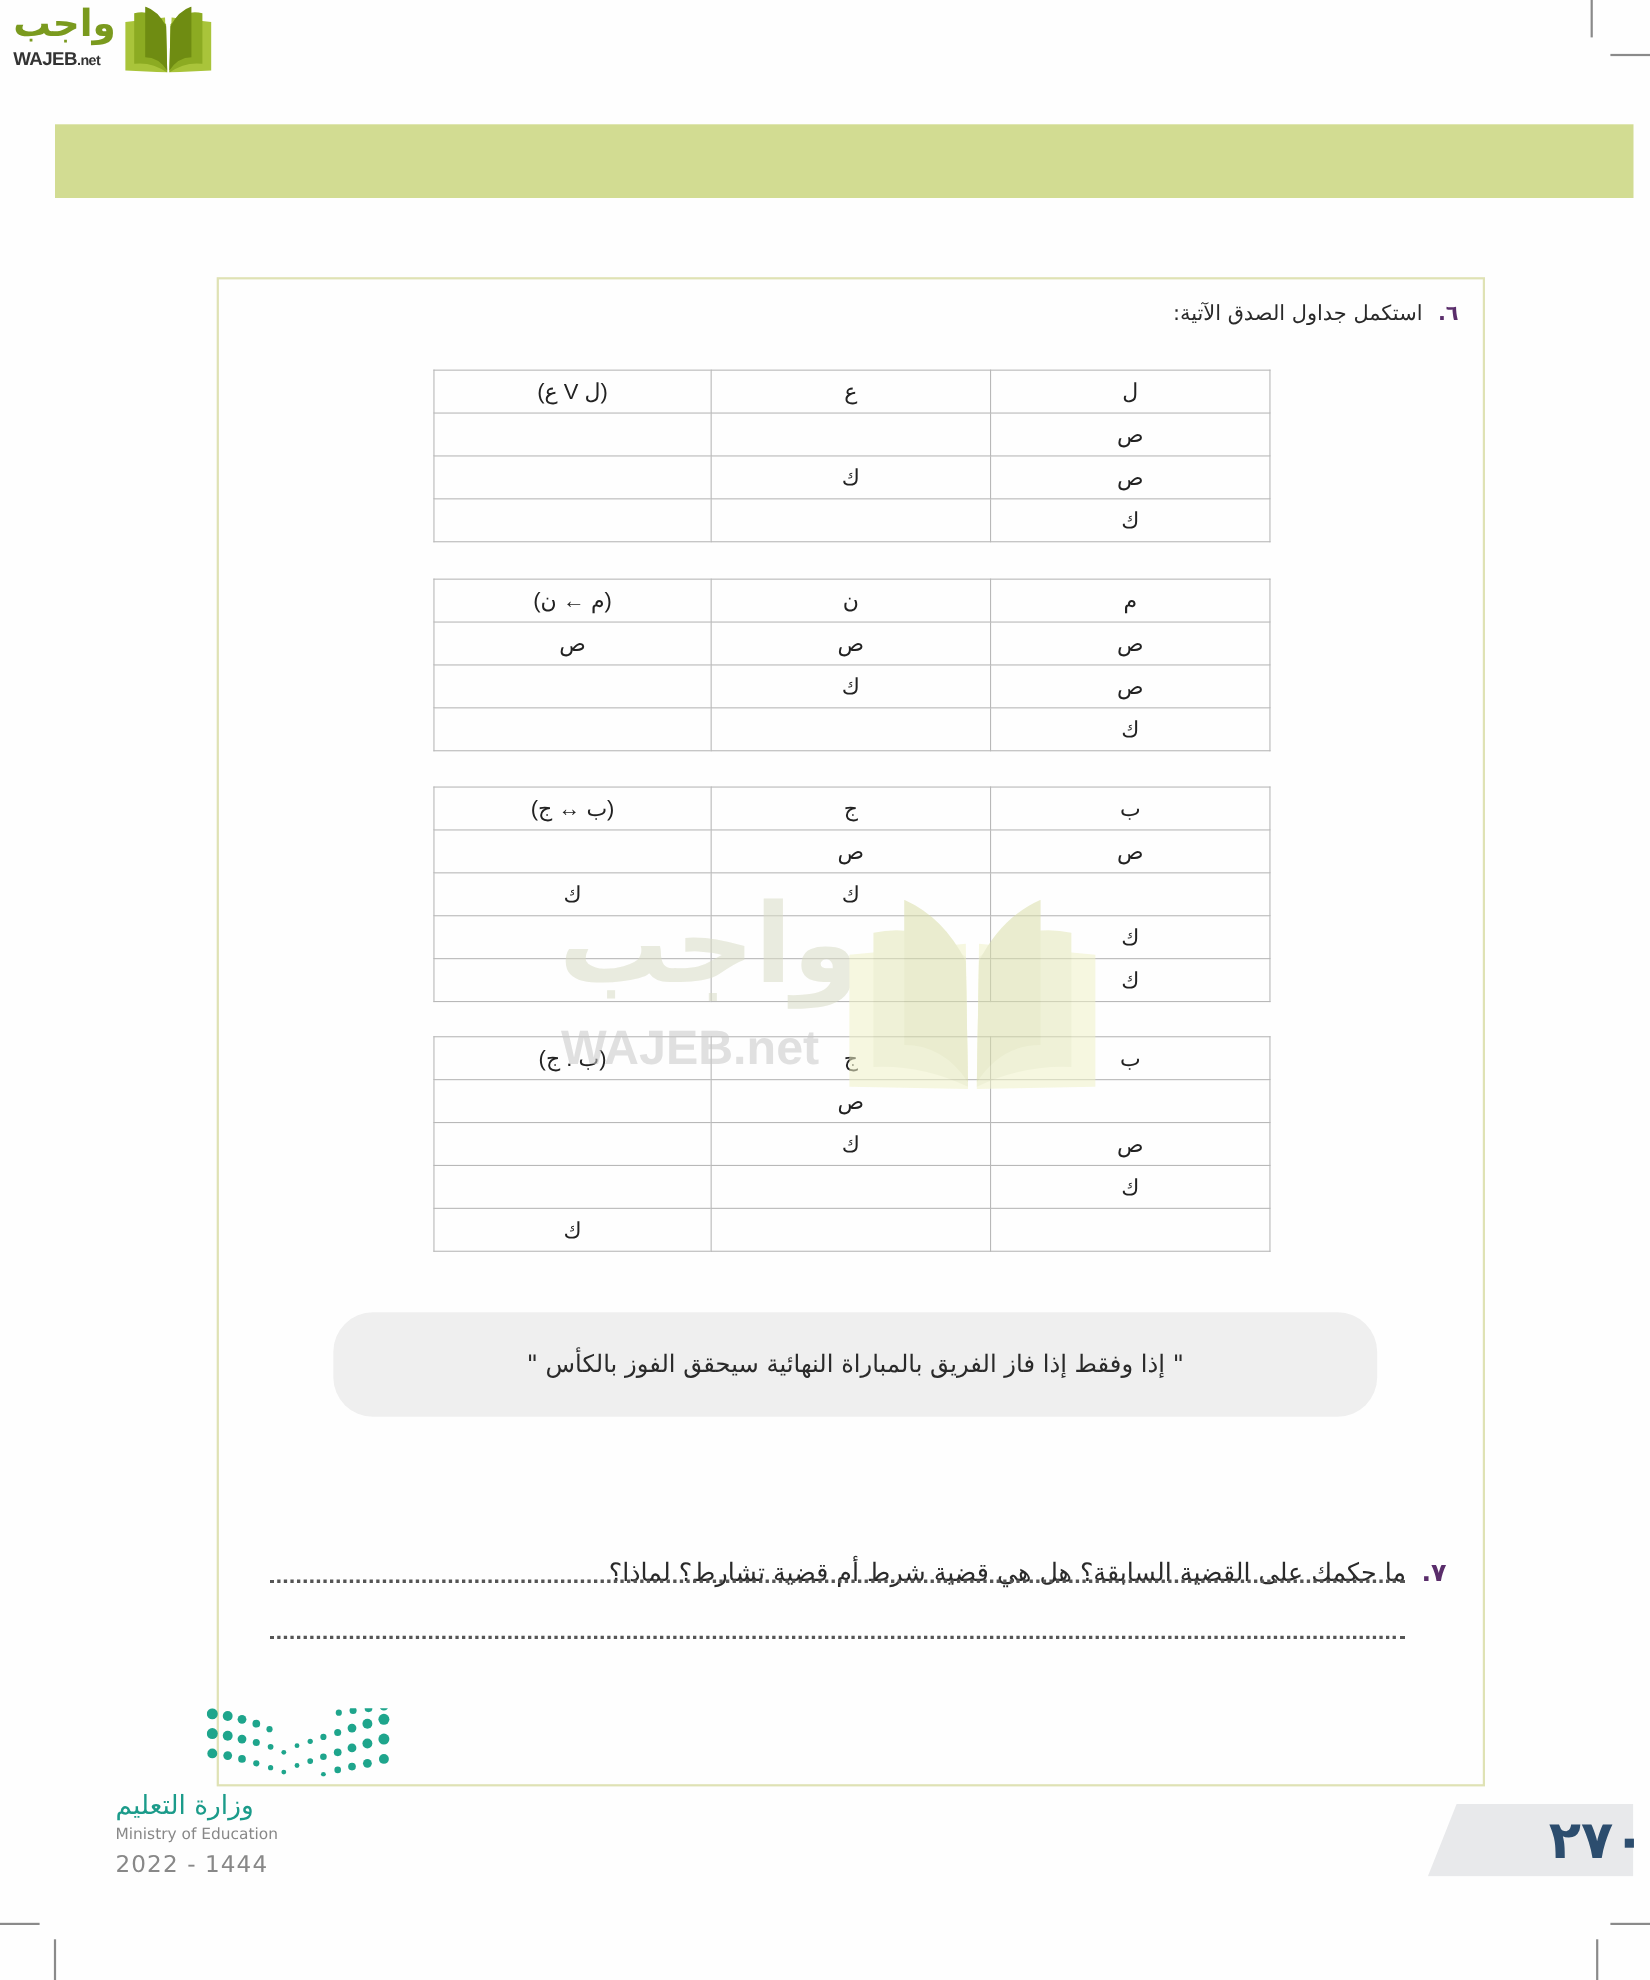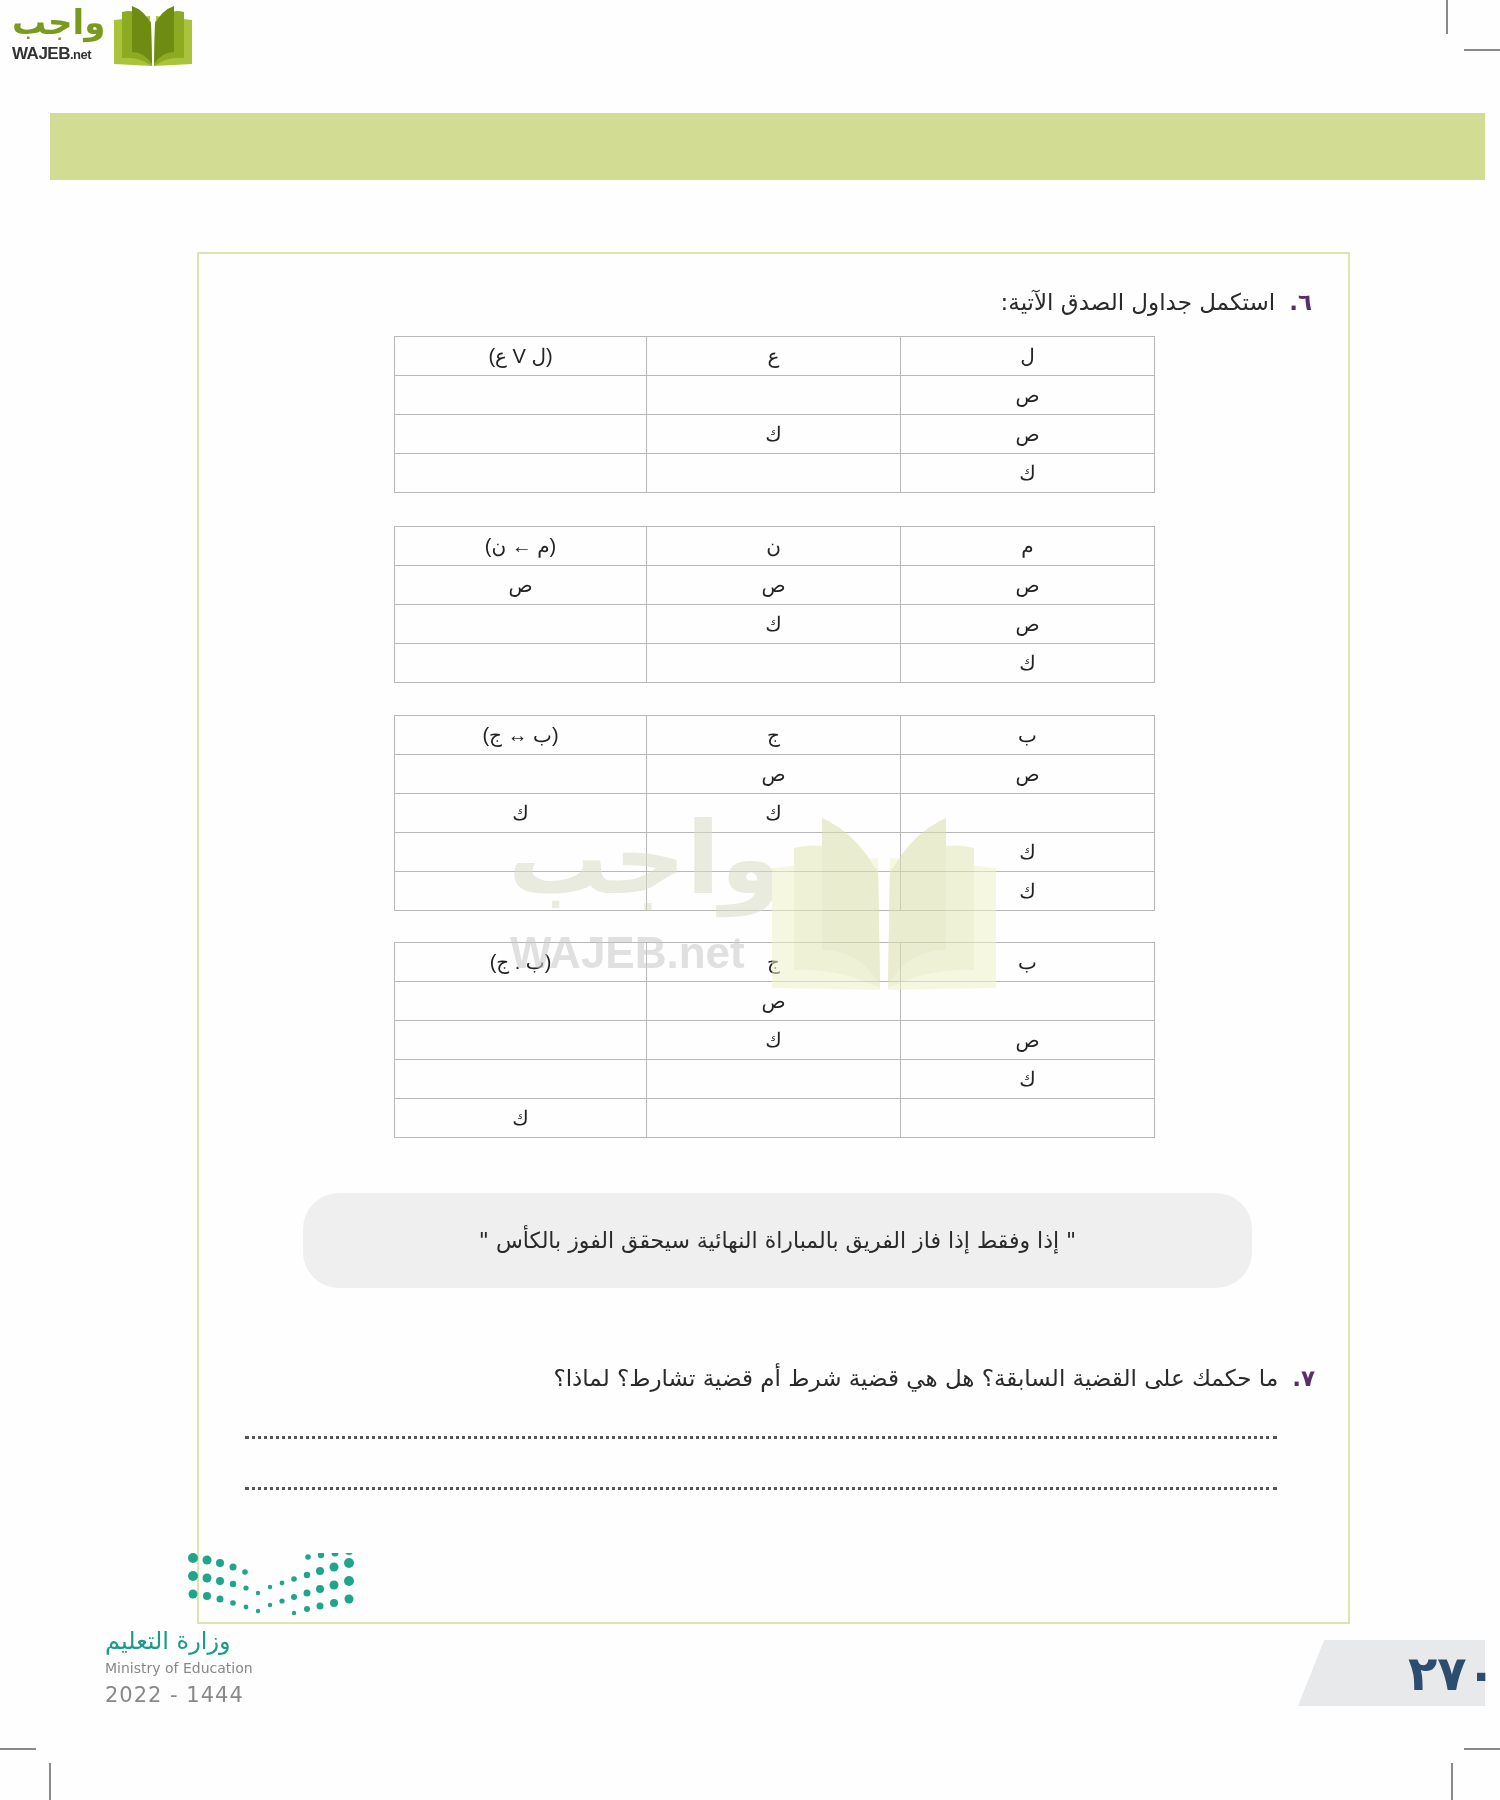--- a/index.html
+++ b/index.html
@@ -8,28 +8,28 @@
   
   .crop{position:absolute;background:#8a8a8a;}
   
   .logo{left:8px;top:4px;width:185px;height:64px;}
   .logo-ar{position:absolute;left:4px;top:-2px;font-family:"DejaVu Sans",sans-serif;font-weight:bold;font-size:34px;color:#7a9a1e;direction:rtl;letter-spacing:-1px;}
   .logo-en{position:absolute;left:4px;top:40px;font-family:"Liberation Sans",sans-serif;font-weight:bold;font-size:17px;color:#333;letter-spacing:-0.5px;}
   .logo-en small{font-size:13px;}
   .logo-book{position:absolute;left:104px;top:2px;width:82px;height:60px;}
   .banner{left:50px;top:113px;width:1435px;height:67px;background:#d2dc92;}
   .frame{left:197px;top:252px;width:1153px;height:1372px;border:2px solid #dfe2b4;box-sizing:border-box;}
-  .q6{right:188px;top:274px;direction:rtl;font-size:23px;color:#2a2a2a;margin-top:15px;}
+  .q6{right:174px;top:274px;direction:rtl;font-size:19px;color:#2a2a2a;}
   .qnum{color:#5a2d6b;font-weight:bold;margin-left:14px;}
   table.tt{position:absolute;left:394px;width:761px;border-collapse:collapse;direction:rtl;table-layout:fixed;}
   table.tt td{border:1.5px solid #b8b8b8;height:38px;text-align:center;font-family:Liberation Sans, sans-serif;font-size:20px;color:#222;padding:0;}
   table.tt td.c1{width:253px;}
   table.tt td.c2{width:253px;}
   .quote{left:303px;top:1193px;width:949px;height:95px;background:#efefef;border-radius:36px;direction:rtl;display:flex;align-items:center;justify-content:center;font-size:22px;color:#2a2a2a;}
-  .q7{right:185px;top:1365px;direction:rtl;font-size:23px;color:#2a2a2a;}
+  .q7{right:185px;top:1417px;direction:rtl;font-size:23px;color:#2a2a2a;}
   .dots{left:245px;width:1032px;height:0;border-top:3px dotted #555;}
   .moe-logo{left:188px;top:1553px;width:170px;height:62px;}
   .moe-ar{left:105px;top:1627px;font-size:24px;color:#1b9b8a;direction:rtl;}
   .moe-en{left:105px;top:1660px;font-size:14px;color:#888;font-family:"DejaVu Sans",sans-serif;}
   .moe-year{left:105px;top:1683px;font-size:21px;color:#888;font-family:"DejaVu Sans",sans-serif;letter-spacing:1px;}
   .pagebox{left:1298px;top:1640px;width:187px;height:66px;background:#e8e9eb;clip-path:polygon(14% 0,100% 0,100% 100%,0 100%);}
   .pagenum{left:1408px;top:1645px;font-size:48px;font-weight:bold;color:#2c4d6e;font-family:"DejaVu Sans",sans-serif;direction:rtl;}
   .wm{left:500px;top:810px;width:500px;height:180px;pointer-events:none;opacity:0.55;}
 </style>
 </head>

